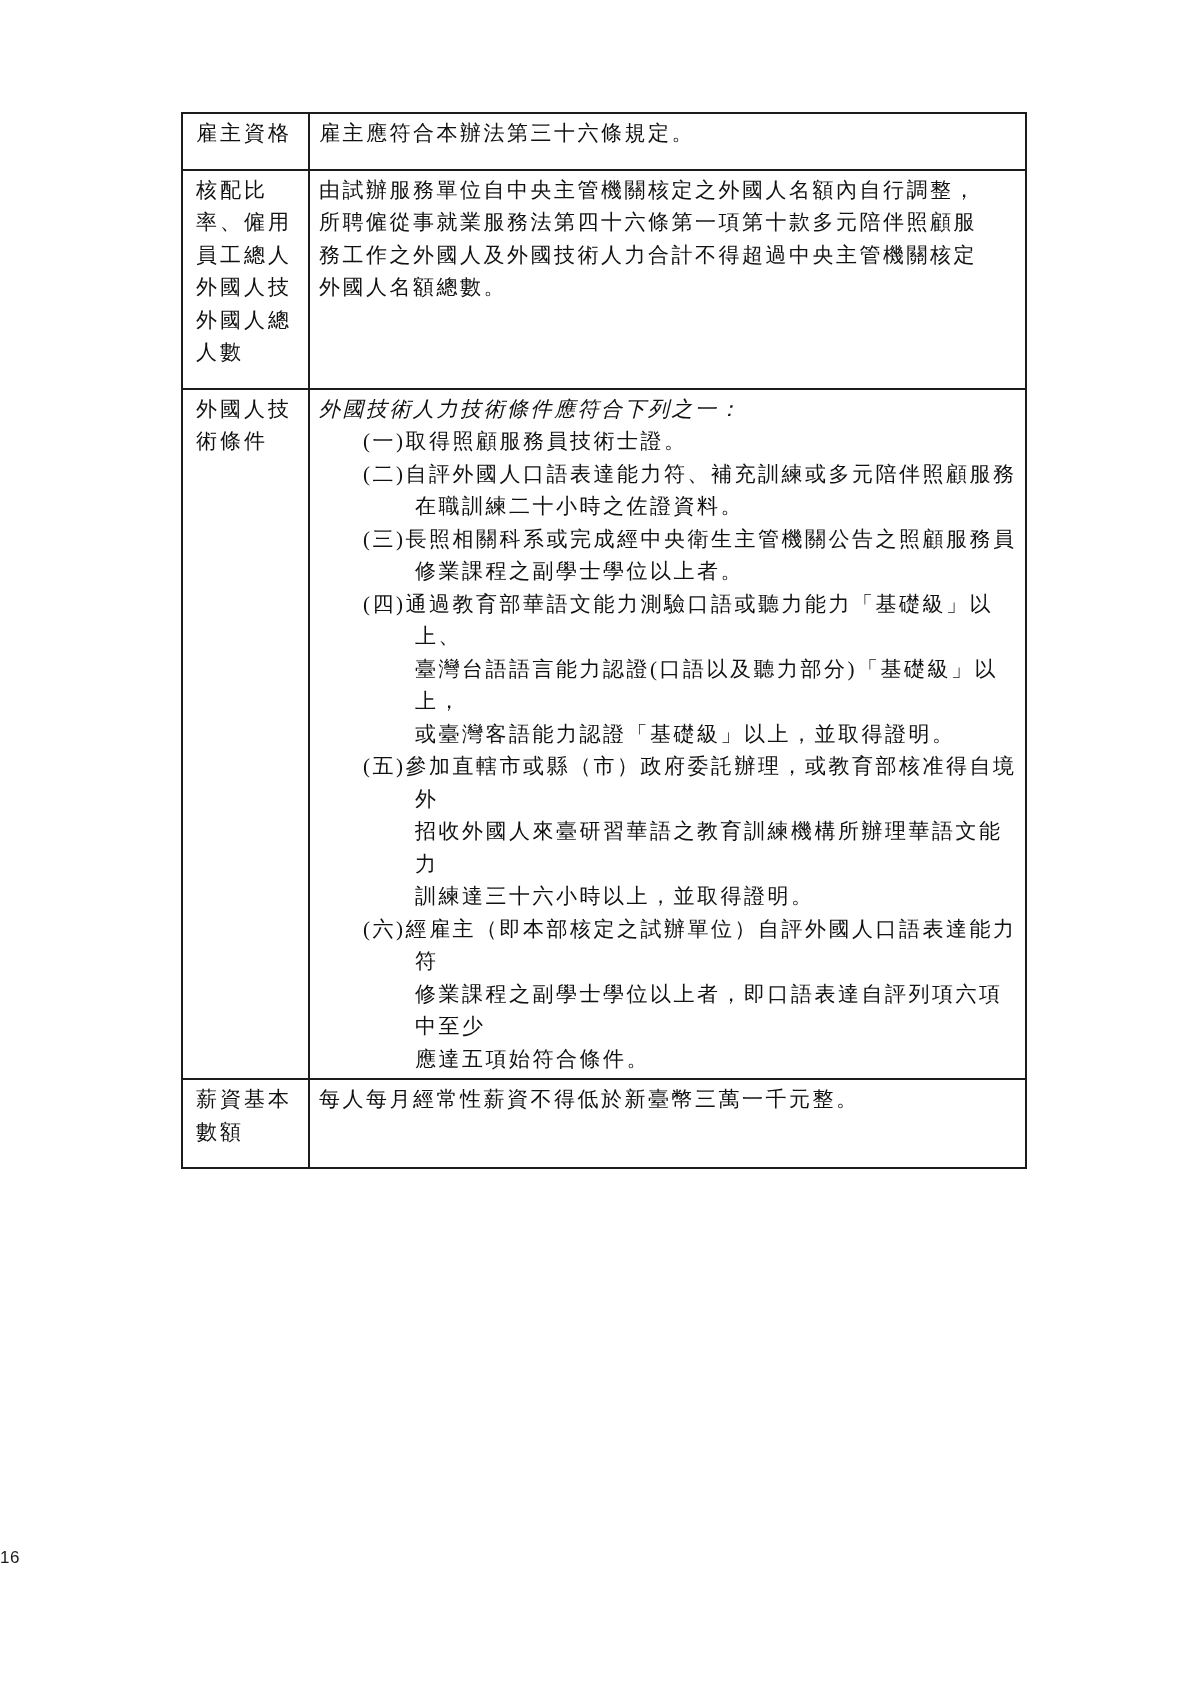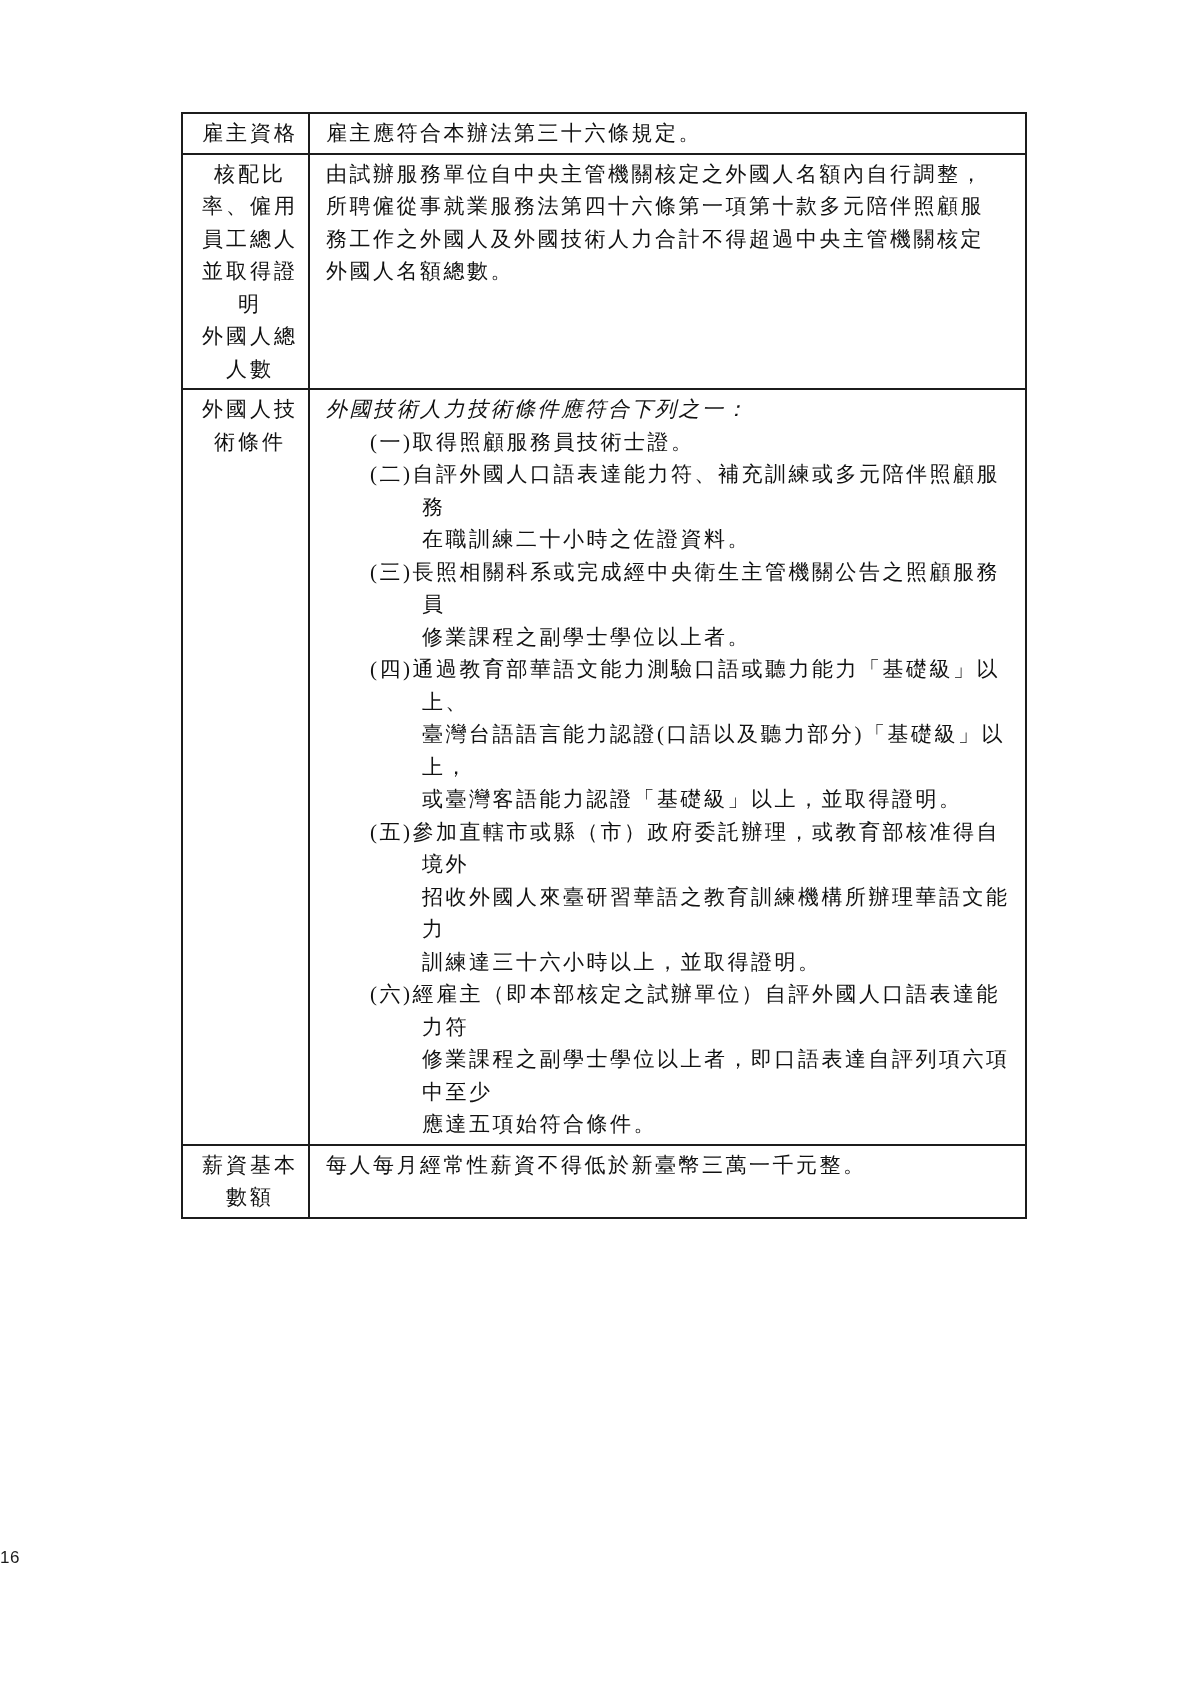--- a/index.html
+++ b/index.html
@@ -27,28 +27,27 @@
     table-layout: fixed;
   }
   table.reg-table td {
     border: 2px solid #1c1c1c;
     vertical-align: top;
     font-size: 21px;
     line-height: 32.5px;
   }
   td.lbl {
     width: 127px;
-    padding: 3px 4px 3px 13px;
+    padding: 3px 4px 19px 13px;
     letter-spacing: 3px;
     white-space: pre-line;
-    text-align: center;
   }
   td.cnt {
     width: 717px;
-    padding: 3px 6px 3px 16px;
+    padding: 3px 6px 3px 9px;
     letter-spacing: 2.5px;
   }
   .text-block {
     white-space: pre-line;
   }
   .cond-intro {
     white-space: pre-line;
     font-style: italic;
   }
   .cond-item {
@@ -80,21 +79,21 @@
         <td class="lbl">雇主資格</td>
         <td class="cnt">
             <div class="text-block">雇主應符合本辦法第三十六條規定。</div>
           </td>
       </tr>
 
       <tr>
         <td class="lbl">核配比
 率、僱用
 員工總人
-並取得證明
+外國人技
 外國人總
 人數</td>
         <td class="cnt">
             <div class="text-block">由試辦服務單位自中央主管機關核定之外國人名額內自行調整，
 所聘僱從事就業服務法第四十六條第一項第十款多元陪伴照顧服
 務工作之外國人及外國技術人力合計不得超過中央主管機關核定
 外國人名額總數。</div>
           </td>
       </tr>
 

